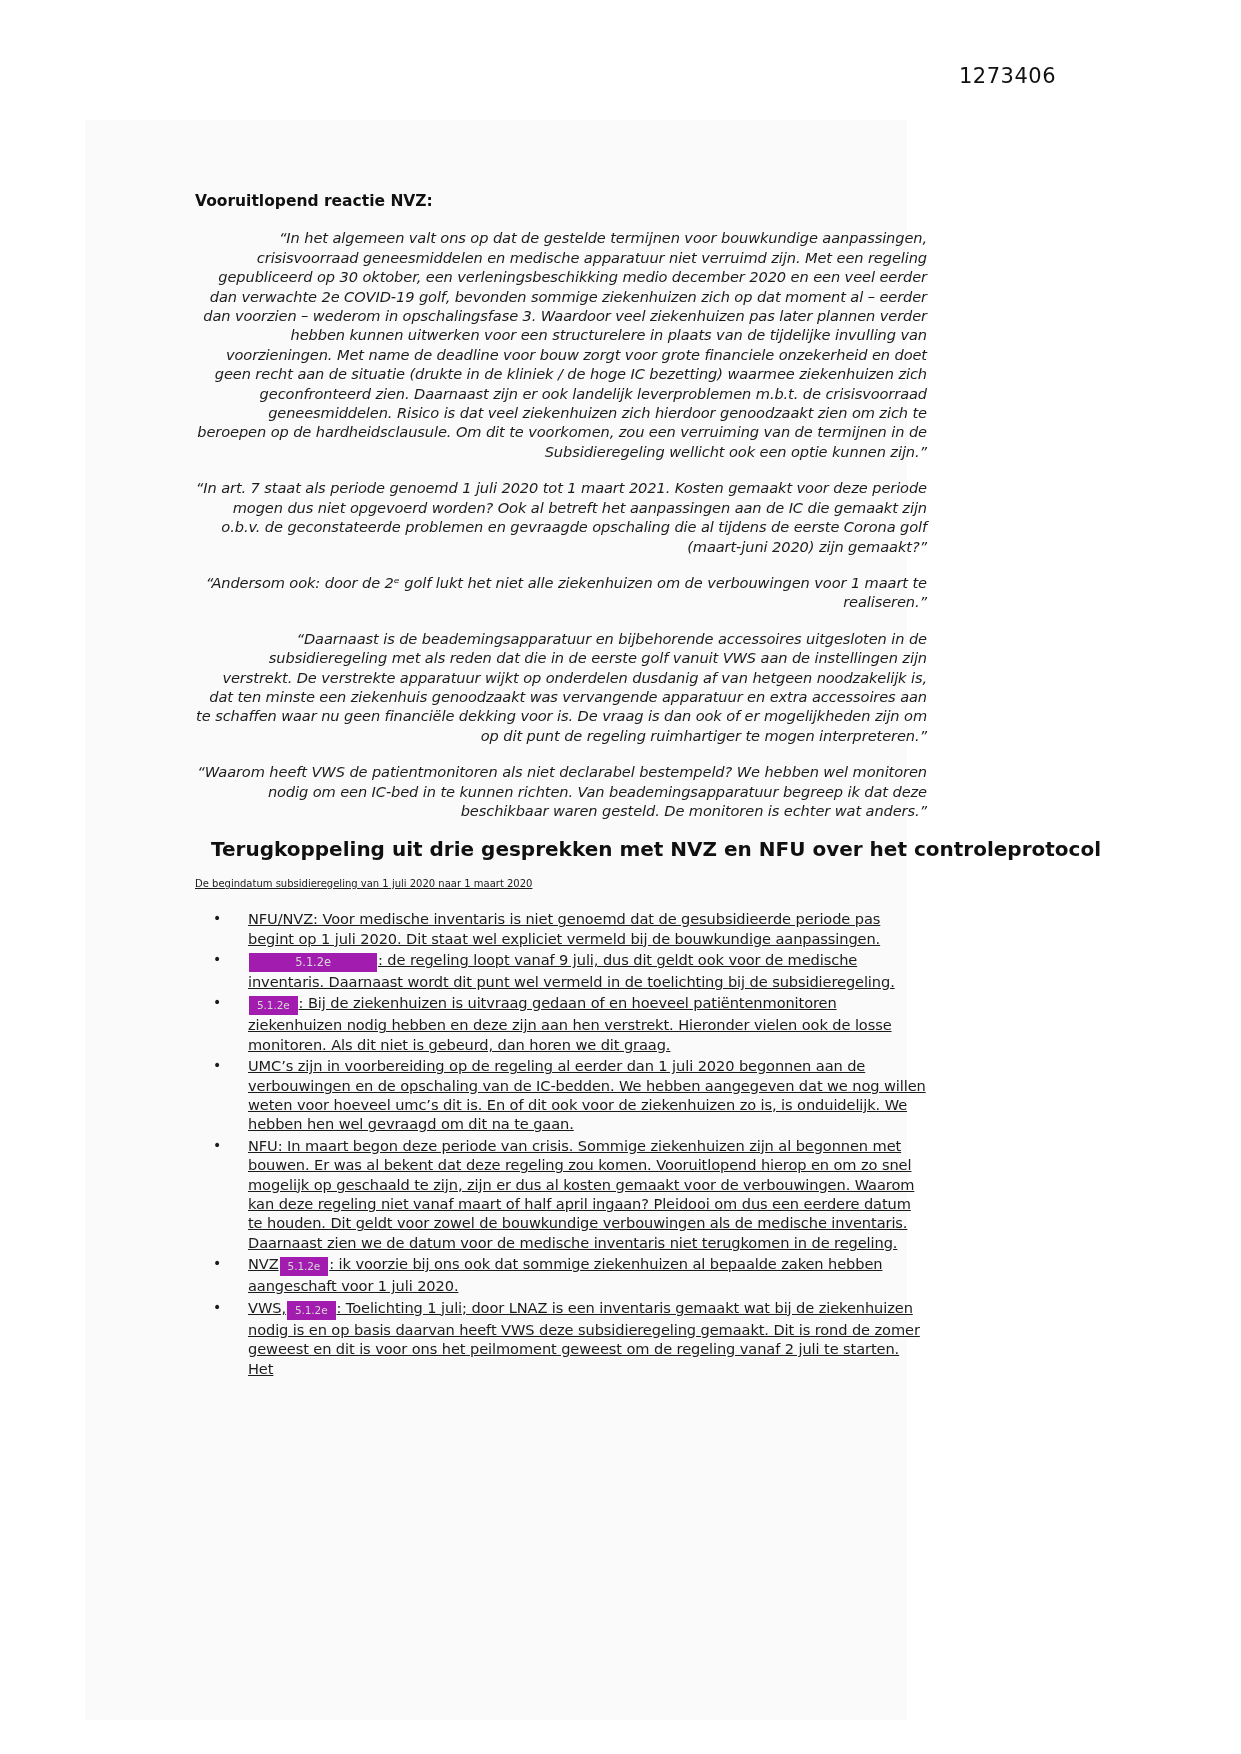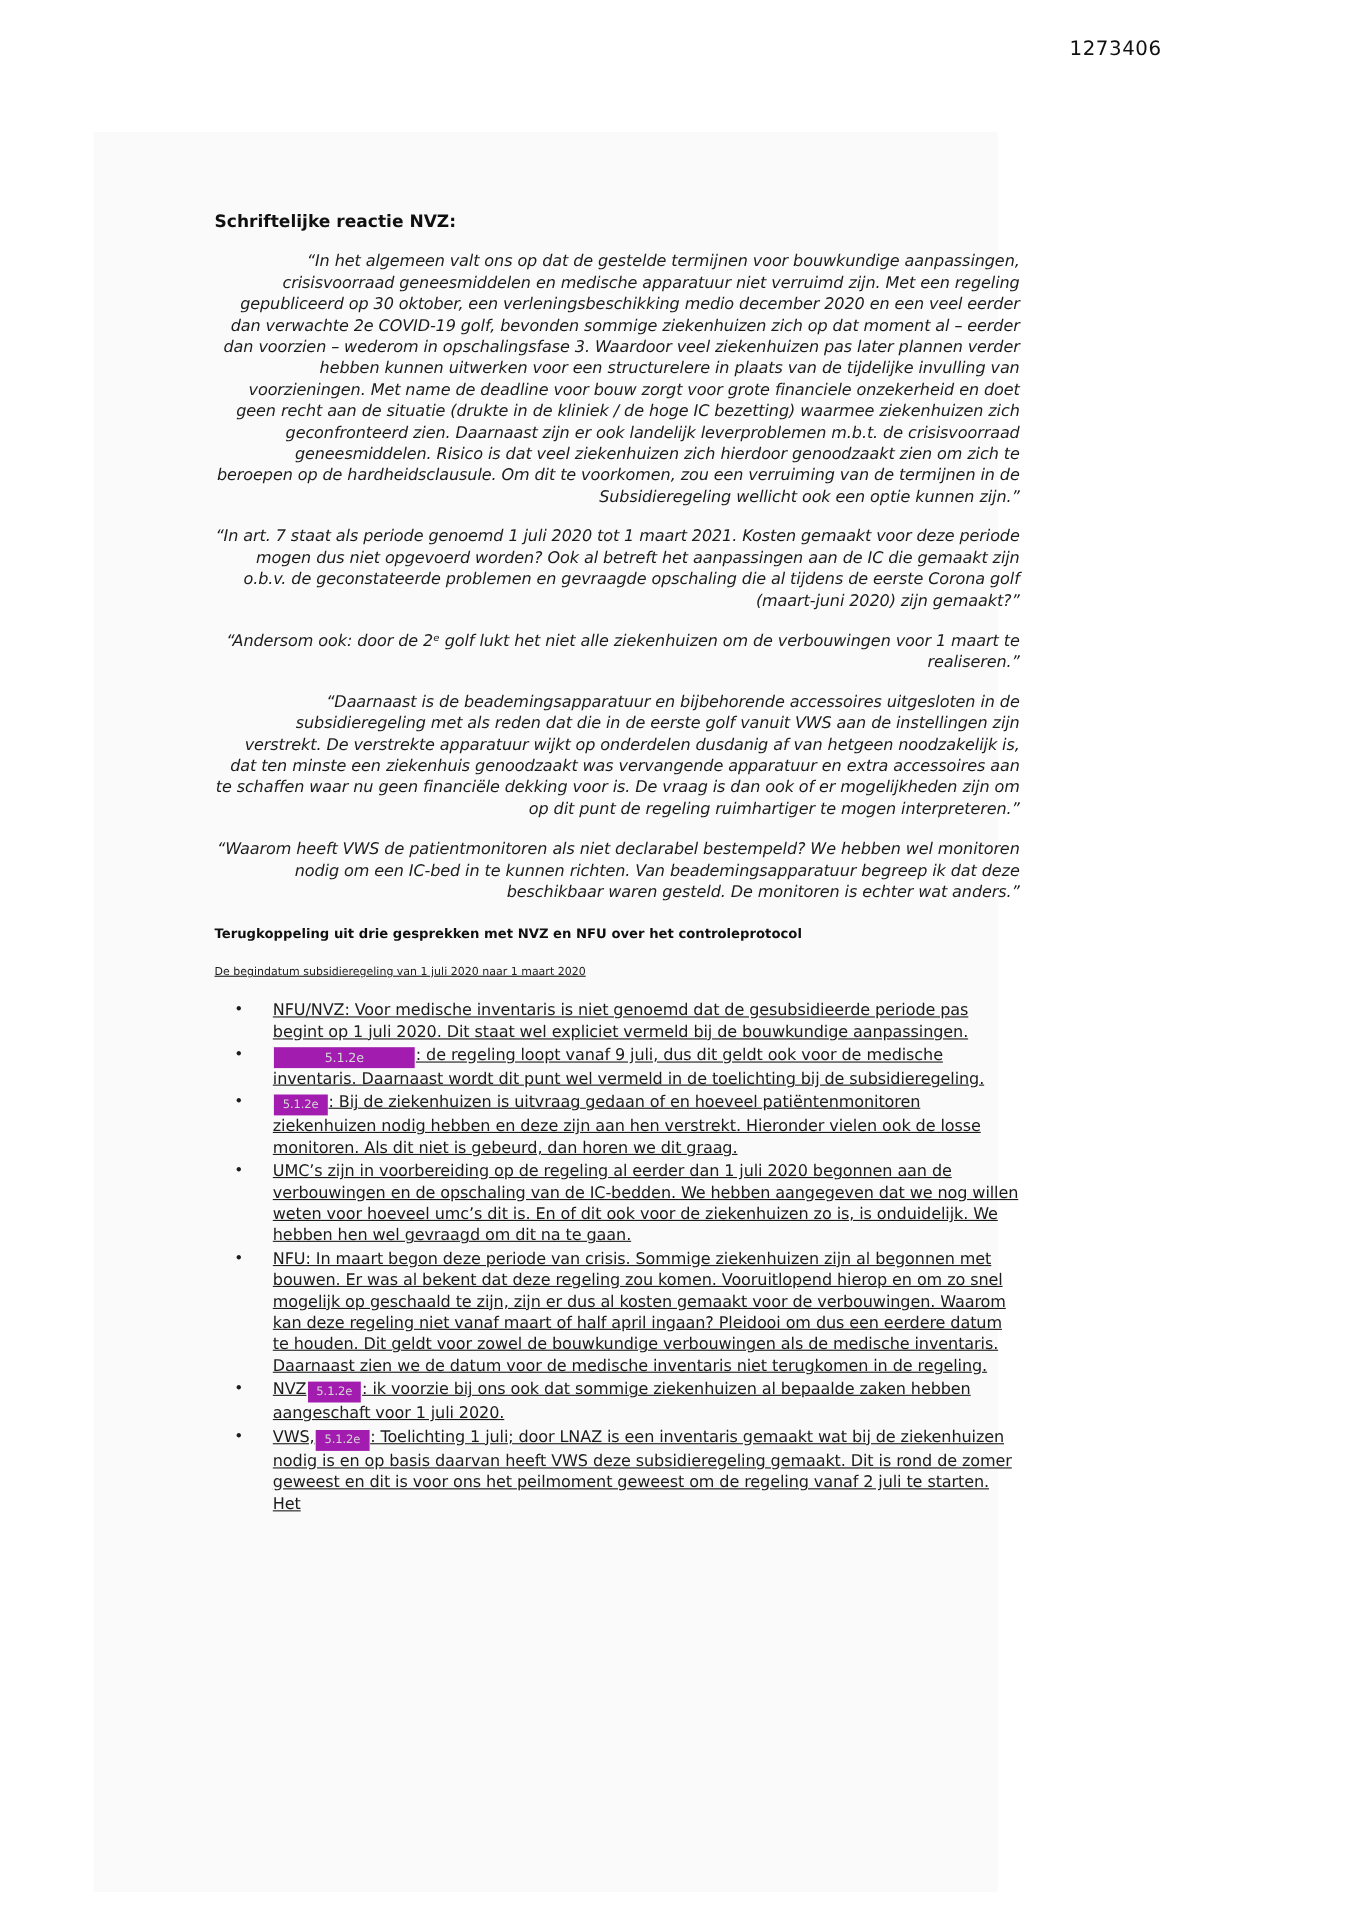--- a/index.html
+++ b/index.html
@@ -14,22 +14,22 @@
   }
   .scan-shade {
     position: absolute;
     left: 85px; top: 120px;
     width: 822px; height: 1600px;
     background: #fafafa;
     z-index: 0;
   }
   .doc-number {
     position: absolute;
-    top: 34px; right: 185px;
-    font-size: 18px;
+    top: 64px; right: 185px;
+    font-size: 21px;
     letter-spacing: 0.5px;
     color: #111;
     z-index: 2;
   }
   .content {
     position: absolute;
     left: 195px; top: 192px;
     width: 732px;
     z-index: 1;
     font-size: 14.6px;
@@ -42,23 +42,23 @@
     color: #101010;
   }
   p.quote {
     font-style: italic;
     margin-bottom: 17px;
     color: #1c1c1c;
     letter-spacing: -0.1px;
     text-align: right;
   }
   h2.h-section {
-    font-size: 12px;
+    font-size: 20px;
     font-weight: bold;
-    margin: 20px 0 14px 0;
+    margin: 20px 0 14px 16px;
     white-space: nowrap;
     color: #101010;
   }
   .h-sub {
     font-size: 10px;
     text-decoration: underline;
     margin-bottom: 16px;
     color: #1b1b1b;
   }
   ul.bullets {
@@ -93,21 +93,21 @@
   .redact.small { font-size: 10.5px; padding: 2px 8px; }
 </style>
 </head>
 <body>
 
 <div class="scan-shade"></div>
 
 <div class="doc-number">1273406</div>
 
 <div class="content">
-  <h1 class="h-main">Schriftelijke reactie NVZ:</h1>
+  <h1 class="h-main">Vooruitlopend reactie NVZ:</h1>
 
   <p class="quote">“In het algemeen valt ons op dat de gestelde termijnen voor bouwkundige aanpassingen, crisisvoorraad geneesmiddelen en medische apparatuur niet verruimd zijn. Met een regeling gepubliceerd op 30 oktober, een verleningsbeschikking medio december 2020 en een veel eerder dan verwachte 2e COVID-19 golf, bevonden sommige ziekenhuizen zich op dat moment al – eerder dan voorzien – wederom in opschalingsfase 3. Waardoor veel ziekenhuizen pas later plannen verder hebben kunnen uitwerken voor een structurelere in plaats van de tijdelijke invulling van voorzieningen. Met name de deadline voor bouw zorgt voor grote financiele onzekerheid en doet geen recht aan de situatie (drukte in de kliniek / de hoge IC bezetting) waarmee ziekenhuizen zich geconfronteerd zien. Daarnaast zijn er ook landelijk leverproblemen m.b.t. de crisisvoorraad geneesmiddelen. Risico is dat veel ziekenhuizen zich hierdoor genoodzaakt zien om zich te beroepen op de hardheidsclausule. Om dit te voorkomen, zou een verruiming van de termijnen in de Subsidieregeling wellicht ook een optie kunnen zijn.”</p>
   <p class="quote">“In art. 7 staat als periode genoemd 1 juli 2020 tot 1 maart 2021. Kosten gemaakt voor deze periode mogen dus niet opgevoerd worden? Ook al betreft het aanpassingen aan de IC die gemaakt zijn o.b.v. de geconstateerde problemen en gevraagde opschaling die al tijdens de eerste Corona golf (maart-juni 2020) zijn gemaakt?”</p>
   <p class="quote">“Andersom ook: door de 2ᵉ golf lukt het niet alle ziekenhuizen om de verbouwingen voor 1 maart te realiseren.”</p>
   <p class="quote">“Daarnaast is de beademingsapparatuur en bijbehorende accessoires uitgesloten in de subsidieregeling met als reden dat die in de eerste golf vanuit VWS aan de instellingen zijn verstrekt. De verstrekte apparatuur wijkt op onderdelen dusdanig af van hetgeen noodzakelijk is, dat ten minste een ziekenhuis genoodzaakt was vervangende apparatuur en extra accessoires aan te schaffen waar nu geen financiële dekking voor is. De vraag is dan ook of er mogelijkheden zijn om op dit punt de regeling ruimhartiger te mogen interpreteren.”</p>
   <p class="quote">“Waarom heeft VWS de patientmonitoren als niet declarabel bestempeld? We hebben wel monitoren nodig om een IC-bed in te kunnen richten. Van beademingsapparatuur begreep ik dat deze beschikbaar waren gesteld. De monitoren is echter wat anders.”</p>
 
   <h2 class="h-section">Terugkoppeling uit drie gesprekken met NVZ en NFU over het controleprotocol</h2>
 
   <div class="h-sub">De begindatum subsidieregeling van 1 juli 2020 naar 1 maart 2020</div>

